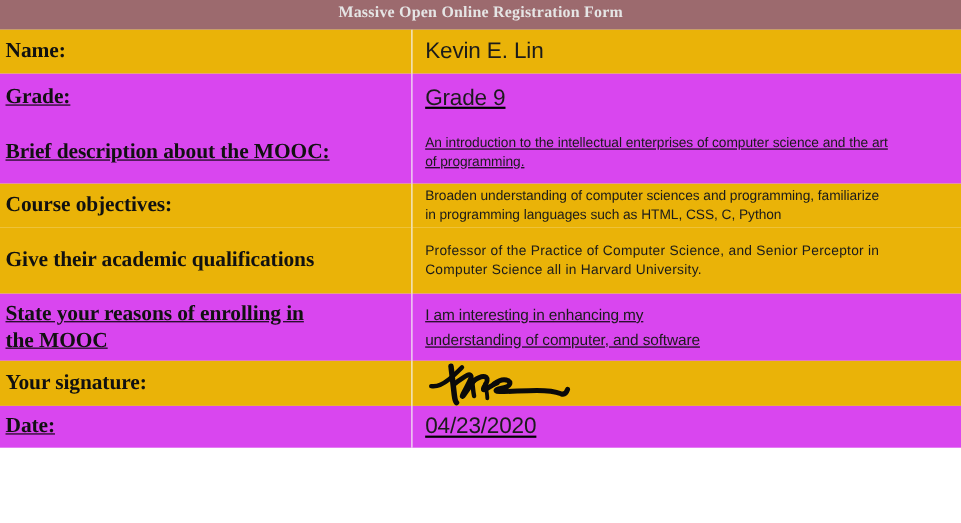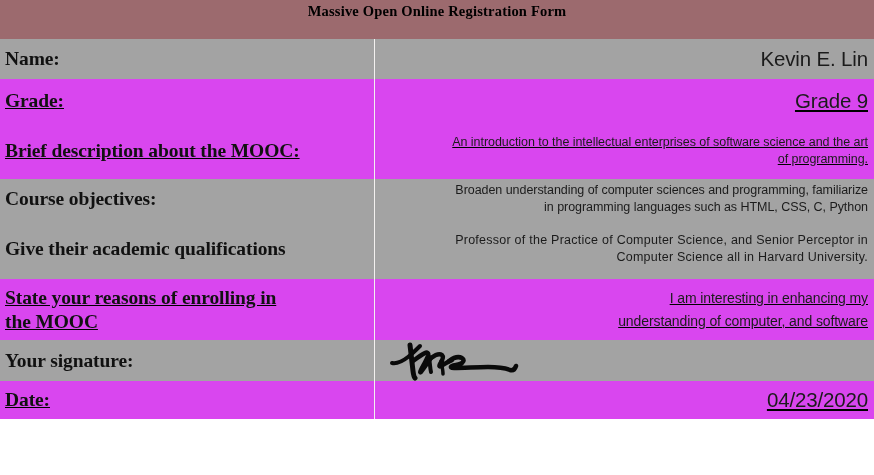--- a/index.html
+++ b/index.html
@@ -16,40 +16,40 @@
 
   #form-root {
     width: 874px;
     height: 475px;
     position: relative;
     background: #ffffff;
     box-sizing: border-box;
   }
 
   .form-header {
-    height: 39px;
+    height: 27px;
     background: #9c6a6e;
-    color: #000000;
+    color: #e5e5e5;
     font-family: "Liberation Serif", serif;
     font-weight: bold;
     font-size: 14.5px;
     line-height: 23px;
     text-align: center;
     letter-spacing: 0.2px;
     white-space: nowrap;
     overflow: hidden;
   }
 
   .form-table {
     width: 874px;
     border-collapse: collapse;
     table-layout: fixed;
   }
 
-  .form-table tr.row-odd  { background: #a3a3a3; margin-left: 30px; }
+  .form-table tr.row-odd  { background: #eab308; margin-left: 30px; }
   .form-table tr.row-even { background: #d946ef; text-decoration: underline; }
 
   .form-table td {
     vertical-align: middle;
     padding: 0;
     border: 0;
   }
 
   td.label-cell {
     width: 374px;
@@ -63,21 +63,20 @@
     border-right: 1px solid #f3f1f0;
     box-sizing: border-box;
     white-space: pre-line;
   }
 
   td.value-cell {
     width: 500px;
     padding: 0 6px 0 12px;
     color: #1b1b1b;
     box-sizing: border-box;
-    text-align: right;
   }
 
   .val-large {
     font-family: "Liberation Sans", sans-serif;
     font-size: 20.5px;
     line-height: 1.25;
     letter-spacing: -0.15px;
     white-space: pre-line;
   }
 
@@ -140,21 +139,21 @@
         <td class="label-cell">Grade:</td>
         <td class="value-cell">
           <div class="val-large">Grade 9</div>
         </td>
       </tr>
 
 
       <tr class="row-even" style="height:57px">
         <td class="label-cell">Brief description about the MOOC:</td>
         <td class="value-cell">
-          <div class="val-small">An introduction to the intellectual enterprises of software science and the art
+          <div class="val-small">An introduction to the intellectual enterprises of computer science and the art
 of programming.</div>
         </td>
       </tr>
 
       <tr class="row-odd" style="height:40px">
         <td class="label-cell">Course objectives:</td>
         <td class="value-cell">
           <div class="val-small">Broaden understanding of computer sciences and programming, familiarize
 in programming languages such as HTML, CSS, C, Python</div>
         </td>

